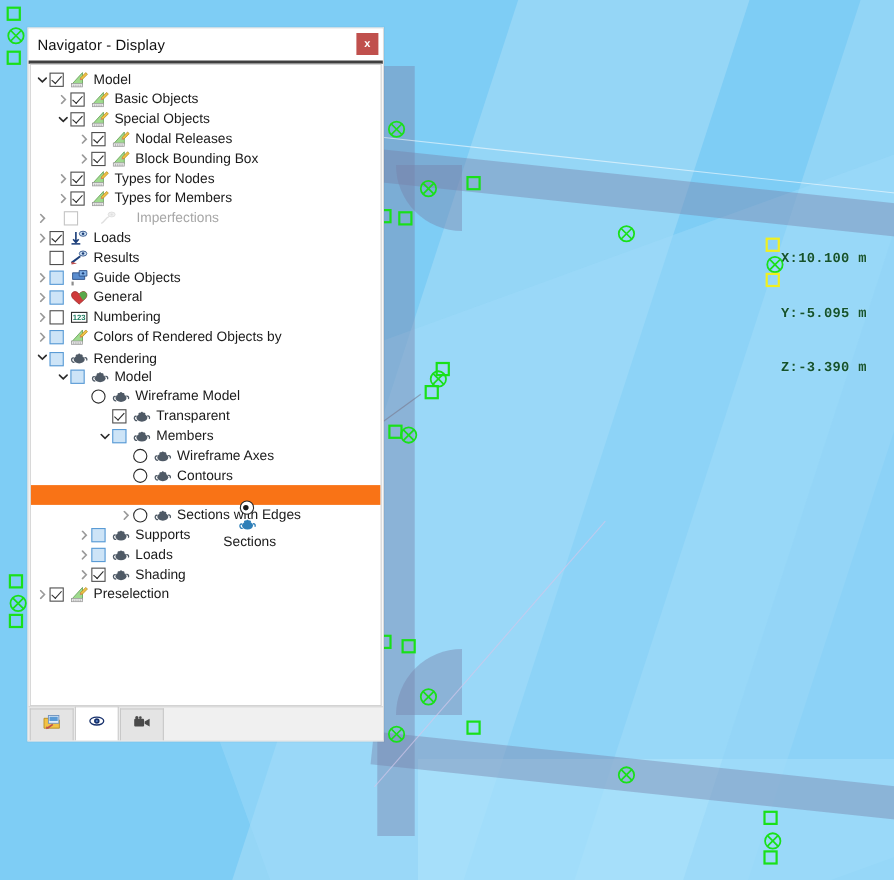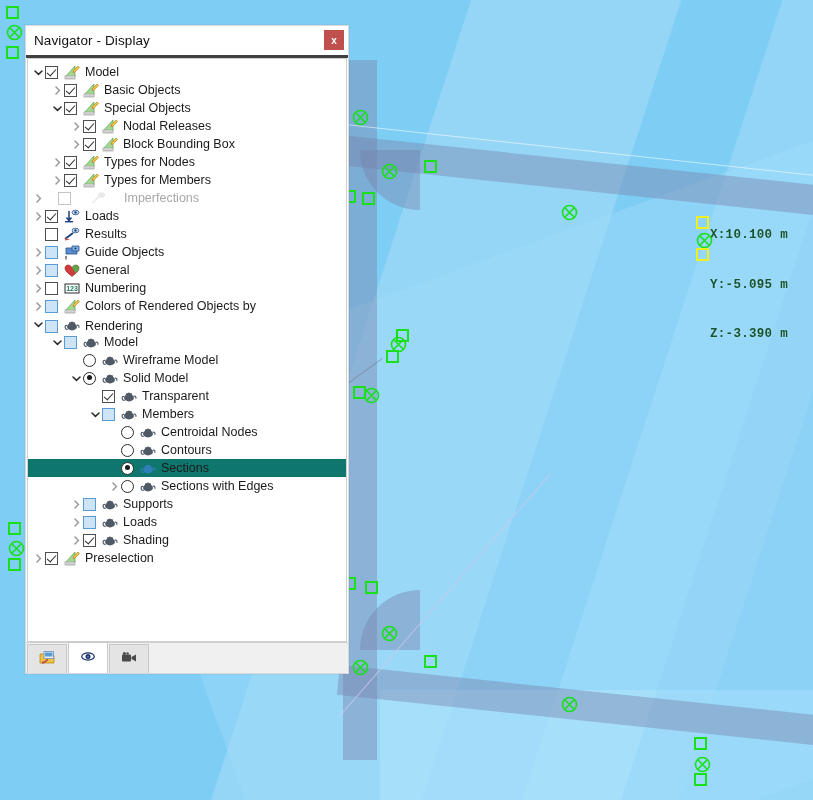--- a/index.html
+++ b/index.html
@@ -61,21 +61,21 @@
   #tree-wrap{
     flex:1 1 auto;background:#fff;border:1px solid #cfcfcf;
     margin:0 1px 0 1px;overflow:hidden;position:relative;
   }
   #tree{padding:4px 0 0 0;}
 
   .row{
     height:18px;display:flex;align-items:center;
     font-size:12.5px;color:#1a1a1a;white-space:nowrap;cursor:default;
   }
-  .row.sel{background:#0f766e;}
+  .row.sel{background:#f97316;flex-direction:column;}
   .row.dim{color:#a7a7a7;}
 
   .exp{
     width:14px;height:18px;flex:0 0 14px;display:flex;
     align-items:center;justify-content:center;cursor:pointer;
   }
   .exp svg{display:block;}
 
   .cb{
     width:13px;height:13px;flex:0 0 13px;box-sizing:border-box;
@@ -498,38 +498,20 @@
             <svg width="16" height="15" viewBox="0 0 16 15">
               <ellipse cx="8" cy="8.8" rx="5" ry="3.6" fill="#4f5a66"></ellipse>
               <path d="M3.2 7.5C1.4 7 .6 8.6 1.4 10.2 2 11.4 3 11.6 3.6 11.2" stroke="#4f5a66" stroke-width="1.2" fill="none"></path>
               <path d="M12.8 7.2c1.8-.4 2.6 1.1 1.9 2.6" stroke="#4f5a66" stroke-width="1.2" fill="none"></path>
               <ellipse cx="8" cy="5.3" rx="3.2" ry="1.3" fill="#4f5a66"></ellipse>
               <rect x="7.2" y="3.4" width="1.6" height="1.6" rx=".6" fill="#4f5a66"></rect>
             </svg>
           </span>
           <span class="lbl">Wireframe Model</span>
         </div>
-        <div class="row" style="padding-left: 41px;">
-          <span class="exp">
-            <svg width="9" height="9" viewBox="0 0 9 9">
-              <path d="M1 3l3.5 3.4L8 3" stroke="#2b2b2b" stroke-width="1.5" fill="none" stroke-linecap="round"></path>
-            </svg>
-          </span>
-          <span class="rb on"></span>
-          <span class="ico">
-            <svg width="16" height="15" viewBox="0 0 16 15">
-              <ellipse cx="8" cy="8.8" rx="5" ry="3.6" fill="#4f5a66"></ellipse>
-              <path d="M3.2 7.5C1.4 7 .6 8.6 1.4 10.2 2 11.4 3 11.6 3.6 11.2" stroke="#4f5a66" stroke-width="1.2" fill="none"></path>
-              <path d="M12.8 7.2c1.8-.4 2.6 1.1 1.9 2.6" stroke="#4f5a66" stroke-width="1.2" fill="none"></path>
-              <ellipse cx="8" cy="5.3" rx="3.2" ry="1.3" fill="#4f5a66"></ellipse>
-              <rect x="7.2" y="3.4" width="1.6" height="1.6" rx=".6" fill="#4f5a66"></rect>
-            </svg>
-          </span>
-          <span class="lbl">Solid Model</span>
-        </div>
         <div class="row" style="padding-left: 60px;">
           <span class="exp"></span>
           <span class="cb checked"></span>
           <span class="ico">
             <svg width="16" height="15" viewBox="0 0 16 15">
               <ellipse cx="8" cy="8.8" rx="5" ry="3.6" fill="#4f5a66"></ellipse>
               <path d="M3.2 7.5C1.4 7 .6 8.6 1.4 10.2 2 11.4 3 11.6 3.6 11.2" stroke="#4f5a66" stroke-width="1.2" fill="none"></path>
               <path d="M12.8 7.2c1.8-.4 2.6 1.1 1.9 2.6" stroke="#4f5a66" stroke-width="1.2" fill="none"></path>
               <ellipse cx="8" cy="5.3" rx="3.2" ry="1.3" fill="#4f5a66"></ellipse>
               <rect x="7.2" y="3.4" width="1.6" height="1.6" rx=".6" fill="#4f5a66"></rect>
@@ -560,21 +542,21 @@
           <span class="rb"></span>
           <span class="ico">
             <svg width="16" height="15" viewBox="0 0 16 15">
               <ellipse cx="8" cy="8.8" rx="5" ry="3.6" fill="#4f5a66"></ellipse>
               <path d="M3.2 7.5C1.4 7 .6 8.6 1.4 10.2 2 11.4 3 11.6 3.6 11.2" stroke="#4f5a66" stroke-width="1.2" fill="none"></path>
               <path d="M12.8 7.2c1.8-.4 2.6 1.1 1.9 2.6" stroke="#4f5a66" stroke-width="1.2" fill="none"></path>
               <ellipse cx="8" cy="5.3" rx="3.2" ry="1.3" fill="#4f5a66"></ellipse>
               <rect x="7.2" y="3.4" width="1.6" height="1.6" rx=".6" fill="#4f5a66"></rect>
             </svg>
           </span>
-          <span class="lbl">Centroidal Nodes</span>
+          <span class="lbl">Wireframe Axes</span>
         </div>
         <div class="row" style="padding-left: 79px;">
           <span class="exp"></span>
           <span class="rb"></span>
           <span class="ico">
             <svg width="16" height="15" viewBox="0 0 16 15">
               <ellipse cx="8" cy="8.8" rx="5" ry="3.6" fill="#4f5a66"></ellipse>
               <path d="M3.2 7.5C1.4 7 .6 8.6 1.4 10.2 2 11.4 3 11.6 3.6 11.2" stroke="#4f5a66" stroke-width="1.2" fill="none"></path>
               <path d="M12.8 7.2c1.8-.4 2.6 1.1 1.9 2.6" stroke="#4f5a66" stroke-width="1.2" fill="none"></path>
               <ellipse cx="8" cy="5.3" rx="3.2" ry="1.3" fill="#4f5a66"></ellipse>

